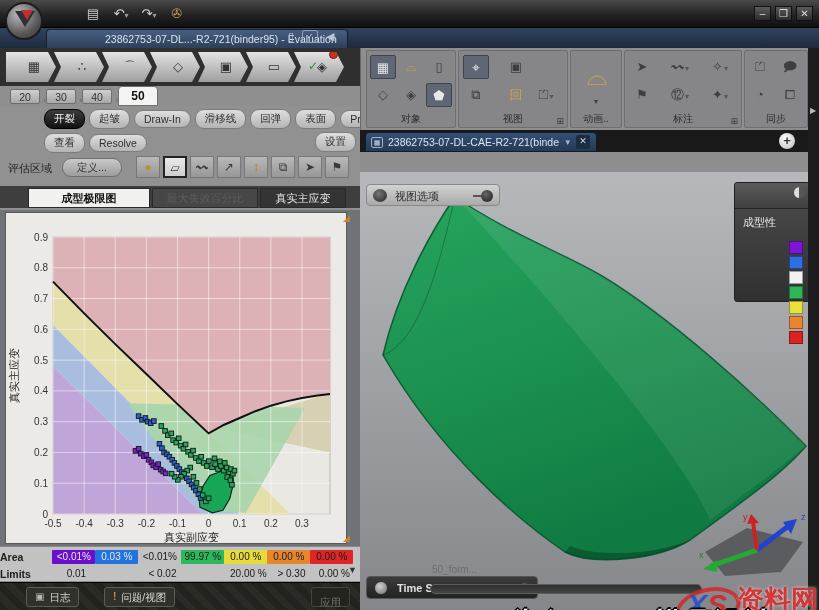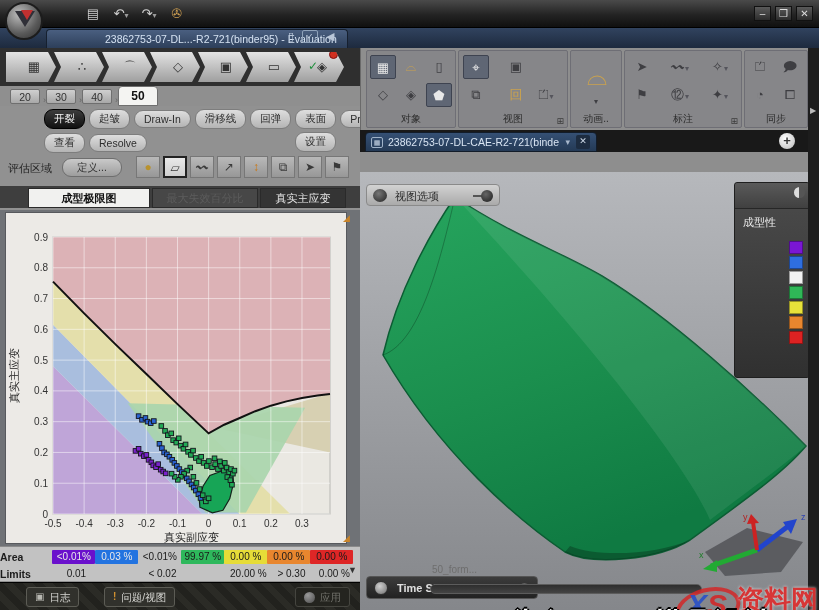--- a/index.html
+++ b/index.html
@@ -53,21 +53,21 @@
   .steptab { position:absolute; top:3px; height:15px; width:30px; background:linear-gradient(#cfcfcf,#a8a8a8);
     border:1px solid #6f6f6f; border-radius:2px; text-align:center; font-size:10.5px; line-height:14px; color:#333; cursor:pointer;}
   .steptab.active { top:0px; height:20px; width:40px; background:#f4f4f2; font-weight:bold; font-size:12px;
     line-height:19px; border-radius:4px 4px 0 0; color:#111;}
   .steptab .sep { position:absolute; right:-7px; top:3px; color:#666; font-size:9px;}
 
   .pillrow { position:absolute; left:4px; width:354px; height:22px; display:flex; gap:4px; align-items:center;padding-left:40px;}
   .pill { padding:2px 9px; border-radius:9px; background:linear-gradient(#dedede,#b4b4b4);
     border:1px solid #7d7d7d; font-size:10.5px; color:#2e2e2e; white-space:nowrap; cursor:pointer;}
   .pill.active { background:linear-gradient(#3c3c3c,#111); color:#f2f2f2; border-color:#000;}
-  .pill-settings { position:absolute; right:22px; top:0;}
+  .pill-settings { position:absolute; right:2px; top:0;}
 
   .evalrow { position:absolute; left:0; top:106px; width:360px; height:28px;}
   .evalrow .lbl { position:absolute; left:8px; top:7px; font-size:11px; color:#262626;}
   .btn-define { position:absolute; left:62px; top:4px; width:60px; height:19px; border-radius:9px;
     background:linear-gradient(#c9c9c9,#9d9d9d); border:1px solid #6e6e6e; font-size:10.5px; color:#333;
     text-align:center; line-height:17px; cursor:pointer;}
   .evalicons { position:absolute; left:136px; top:2px; display:flex; gap:3px;}
   .evic { width:24px; height:22px; background:linear-gradient(#b9b9b9,#979797); border:1px solid #777;
     text-align:center; line-height:21px; font-size:12px; color:#3a3a3a; cursor:pointer;}
   .evic.sel { border:2px solid #222; background:linear-gradient(#e9e9e9,#cfcfcf);}
@@ -95,21 +95,21 @@
     font-size:10px; border-radius:1px;}
   .lg-down { position:absolute; right:3px; top:18px; color:#333; font-size:9px; cursor:pointer;}
 
   .lbottom { position:absolute; left:0; top:534px; width:360px; height:28px;
     background:repeating-linear-gradient(45deg,#22221e 0 7px,#2b2b26 7px 14px); border-top:1px solid #000;}
   .lb-btn { position:absolute; top:4px; height:20px; background:#31312c; border:1px solid #5c5c55;
     border-radius:3px; color:#d6d6d2; font-size:10.5px; line-height:18px; padding:0 8px; cursor:pointer;
     display:flex; align-items:center; gap:5px;}
   .lb-btn .ic { font-size:10px; color:#b8b8b2;}
   .lb-btn .warn { color:#d09030; font-weight:bold;}
-  .lb-btn.disabled { color:#70706a; background:#24241f; border-color:#45453f; cursor:default;}
+  .lb-btn.disabled { color:#70706a; background:#24241f; border-color:#45453f; cursor:default;flex-direction:column;}
   .lb-btn .sphere { width:11px; height:11px; border-radius:50%;
     background:radial-gradient(circle at 35% 30%,#9a9a9a,#4c4c4c);}
 
   
   .right-panel { position:absolute; left:360px; top:48px; width:459px; height:562px; background:#8e8e8e;}
   .rtoolbar { position:absolute; left:0; top:0; width:459px; height:82px; background:#8e8e8e;
     border-left:1px solid #6a6a6a;}
   .tgroup { position:absolute; top:2px; height:78px; background:#868689; border:1px solid #6e6e75; border-radius:2px;}
   .tg-label { position:absolute; bottom:1px; left:0; right:0; text-align:center; font-size:10px; color:#2c2c2c;}
   .tg-grid { position:absolute; bottom:1px; right:3px; font-size:9px; color:#3c3c3c; cursor:pointer;}
@@ -145,21 +145,21 @@
 
   .viewopts { position:absolute; left:6px; top:12px; width:134px; height:22px; border-radius:4px;
     background:linear-gradient(#d2d2d2,#aaaaaa); border:1px solid #8a8a8a; cursor:pointer;}
   .viewopts .eye { position:absolute; left:6px; top:4px; width:14px; height:13px; border-radius:50%;
     background:radial-gradient(circle at 40% 35%,#777,#222); }
   .viewopts .txt { position:absolute; left:28px; top:4px; font-size:11px; color:#2a2a2a;}
   .viewopts .knob { position:absolute; right:6px; top:5px; width:12px; height:12px; border-radius:50%;
     background:radial-gradient(circle at 40% 35%,#666,#1c1c1c);}
   .viewopts .bar { position:absolute; right:16px; top:10px; width:10px; height:2px; background:#555;}
 
-  .colorbar { position:absolute; left:374px; top:10px; width:76px; height:196px; border-radius:3px;
+  .colorbar { position:absolute; left:374px; top:10px; width:76px; height:120px; border-radius:3px;
     background:linear-gradient(#4c4c4c,#303030); border:1px solid #1f1f1f;}
   .colorbar .hdr { position:absolute; left:0; top:0; width:100%; height:26px;
     background:linear-gradient(#5a5a5a,#404040); border-bottom:1px solid #262626; border-radius:3px 3px 0 0;}
   .colorbar .hico { position:absolute; right:4px; top:4px; width:11px; height:11px; border-radius:50%;
     background:linear-gradient(90deg,#ddd 50%,#555 50%); cursor:pointer;}
   .colorbar .ttl { position:absolute; left:8px; top:32px; color:#ececec; font-size:11px;}
   .swatches { position:absolute; right:6px; top:58px; width:14px;}
   .swatch { width:14px; height:13px; margin-bottom:2px; border:1px solid rgba(0,0,0,.35); cursor:pointer;}
 
   .timesteps { position:absolute; left:6px; top:404px; width:172px; height:23px; border-radius:4px;

